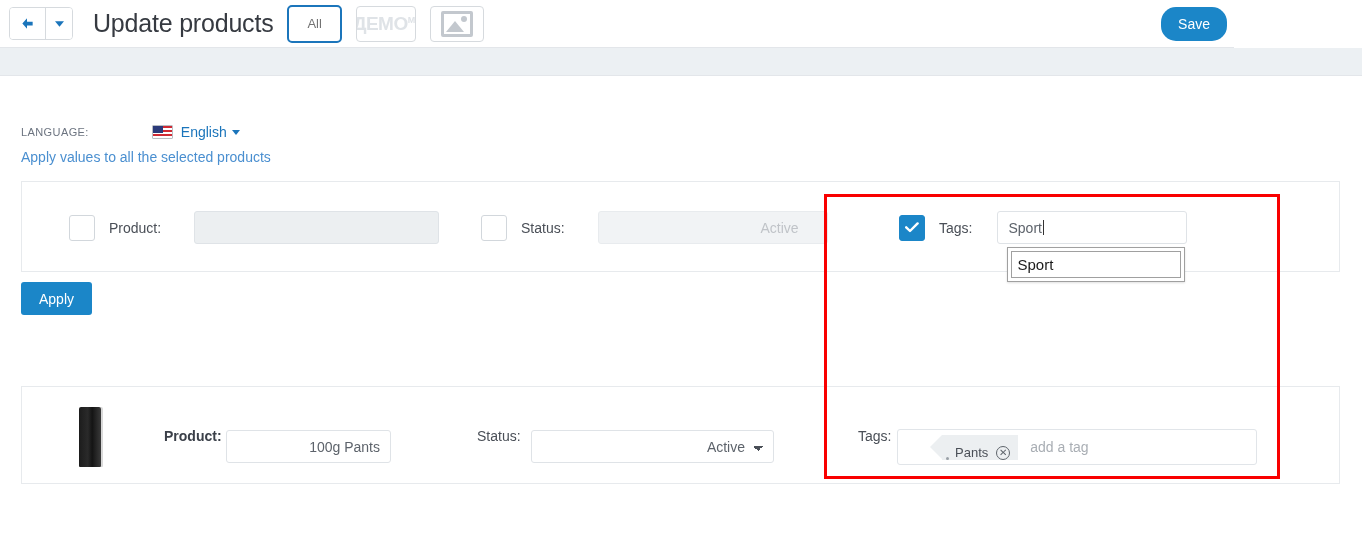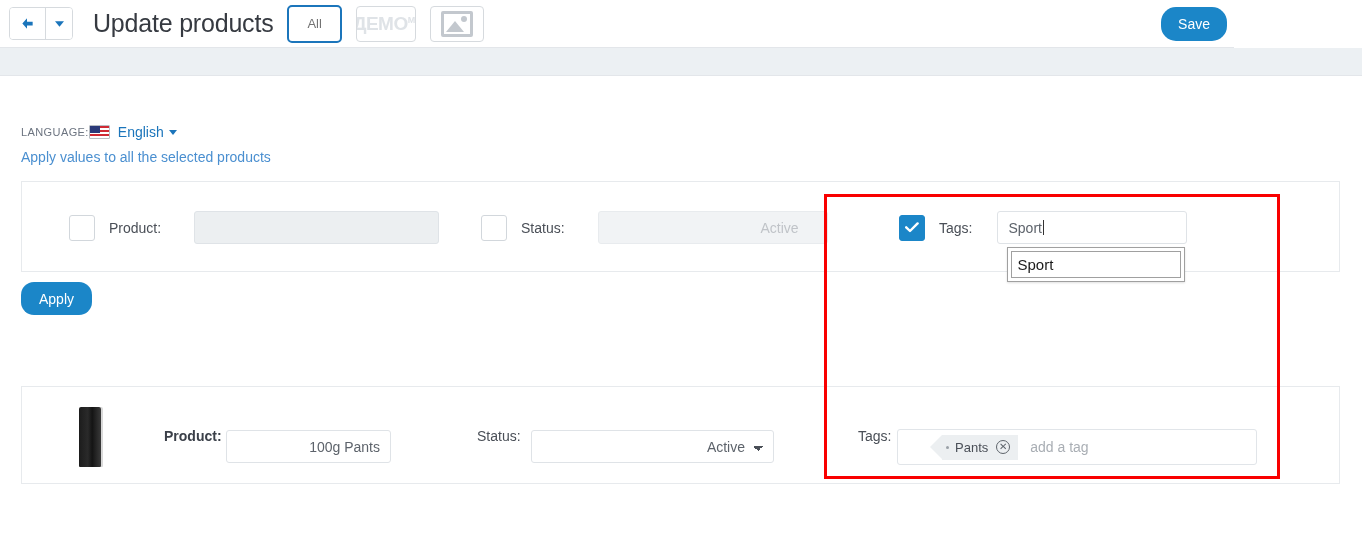--- a/index.html
+++ b/index.html
@@ -97,21 +97,21 @@
 
   
   #lang-row {
     position:absolute; left:21px; top:124px;
     display:flex; align-items:center;
   }
   #lang-label {
     font-size:11px; letter-spacing:0.4px; color:#6c7480; font-weight:400;
   }
   #lang-picker {
-    display:flex; align-items:center; cursor:pointer;
+    margin-left:63px; display:flex; align-items:center; cursor:pointer;
   }
   .flag {
     width:21px; height:14px; position:relative; overflow:hidden;
     border:1px solid #b9bec4; border-radius:1px;
     background:#fff;
   }
   .flag .stripes {
     position:absolute; inset:0;
     background:repeating-linear-gradient(to bottom,
       #cf2a34 0, #cf2a34 2px, #ffffff 2px, #ffffff 4px);
@@ -209,21 +209,21 @@
 
   .caret-bar {
     display:inline-block; width:1px; height:15px;
     background:#333; vertical-align:-3px;
     margin-left:1px;
   }
 
   #apply-btn {
     position:absolute; left:21px; top:282px;
     height:33px; padding:0 18px;
-    background:#1b86c8; color:#fff; border:none; border-radius:13px;
+    background:#1b86c8; color:#fff; border:none; border-radius:3px;
     font-family:"Liberation Sans", sans-serif; font-size:14px;
     cursor:pointer;
   }
 
   
   #panel-row {
     position:absolute; left:21px; top:386px;
     width:1319px; height:98px;
     background:#ffffff;
     border:1px solid #e7eaed;
@@ -250,21 +250,21 @@
   #row-status-label  { left:455px; }
   #row-status-select { position:absolute; left:531px; top:430px; width:243px; }
   #row-tags-label    { left:836px; }
   #row-tags-box {
     position:absolute; left:897px; top:429px;
     width:360px; height:36px;
     border:1px solid #e1e5e9; border-radius:3px; background:#fff;
     display:flex; align-items:center; padding:0 6px;
   }
   .tag-chip {
-    height:25px; display:flex; align-items:center;
+    height:25px; display:flex; align-items:flex-end;
     background:#eceff1; color:#4a4f57;
     font-size:13px;
     padding:0 8px 0 4px;
     margin-left:38px;
     position:relative;
   }
   .tag-chip::before {
     content:""; position:absolute; left:-12px; top:0;
     width:0; height:0;
     border-top:12.5px solid transparent;

